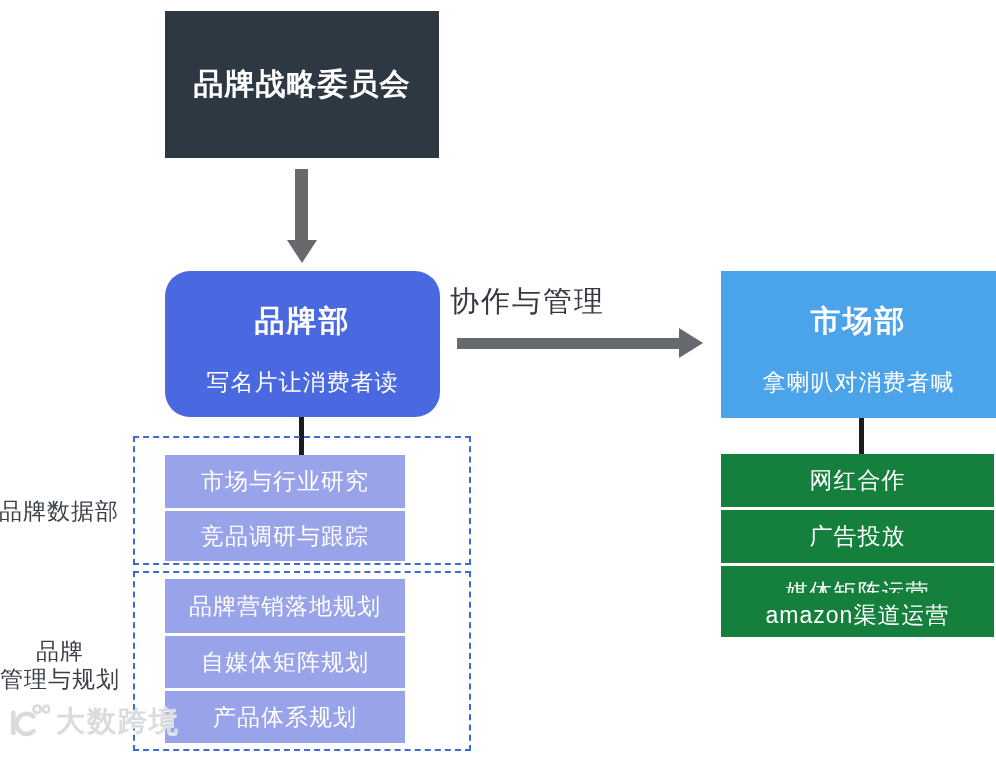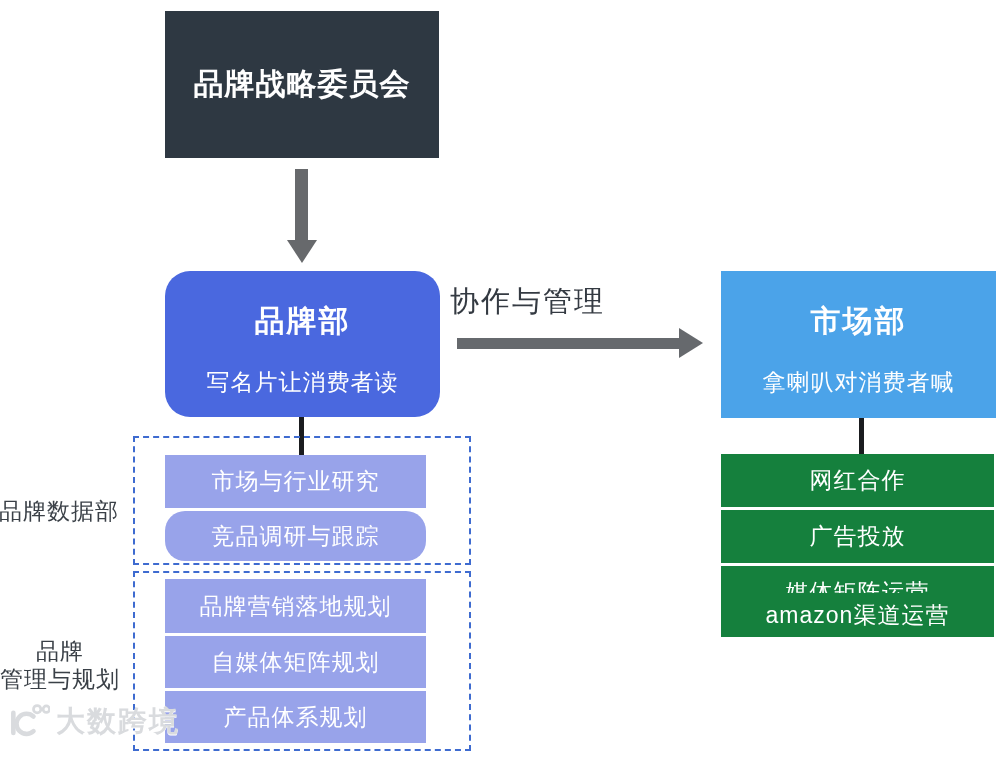--- a/index.html
+++ b/index.html
@@ -58,29 +58,29 @@
   .conn-brand  { left: 299px; top: 417px; height: 39px; }
   .conn-market { left: 859px; top: 418px; height: 37px; }
 
   
   .dashed-box { border: 2px dashed #3e6bd0; box-sizing: border-box; background: transparent; }
   .dgroup-1 { left: 133px; top: 436px; width: 338px; height: 129px; }
   .dgroup-2 { left: 133px; top: 571px; width: 338px; height: 180px; }
 
   
   .item-row {
-    left: 165px; width: 261px;
+    left: 165px; width: 240px;
     display: flex; align-items: center; justify-content: center;
     color: #ffffff; font-size: 23px; letter-spacing: 1px;
   }
   .brand-item { background: #98a3ea; }
   .market-item { left: 721px; width: 273px; background: #15803d; }
 
   .g1r1 { top: 455px; height: 53px; }
-  .g1r2 { top: 511px; height: 50px; border-radius: 20px; }
+  .g1r2 { top: 511px; height: 50px; }
   .g2r1 { top: 579px; height: 54px; }
   .g2r2 { top: 636px; height: 52px; }
   .g2r3 { top: 691px; height: 52px; }
 
   .m1 { top: 454px; height: 53px; }
   .m2 { top: 510px; height: 53px; }
   .m3 { top: 566px; height: 52px; }
   .m4 { top: 593px; height: 44px; }
 
   

